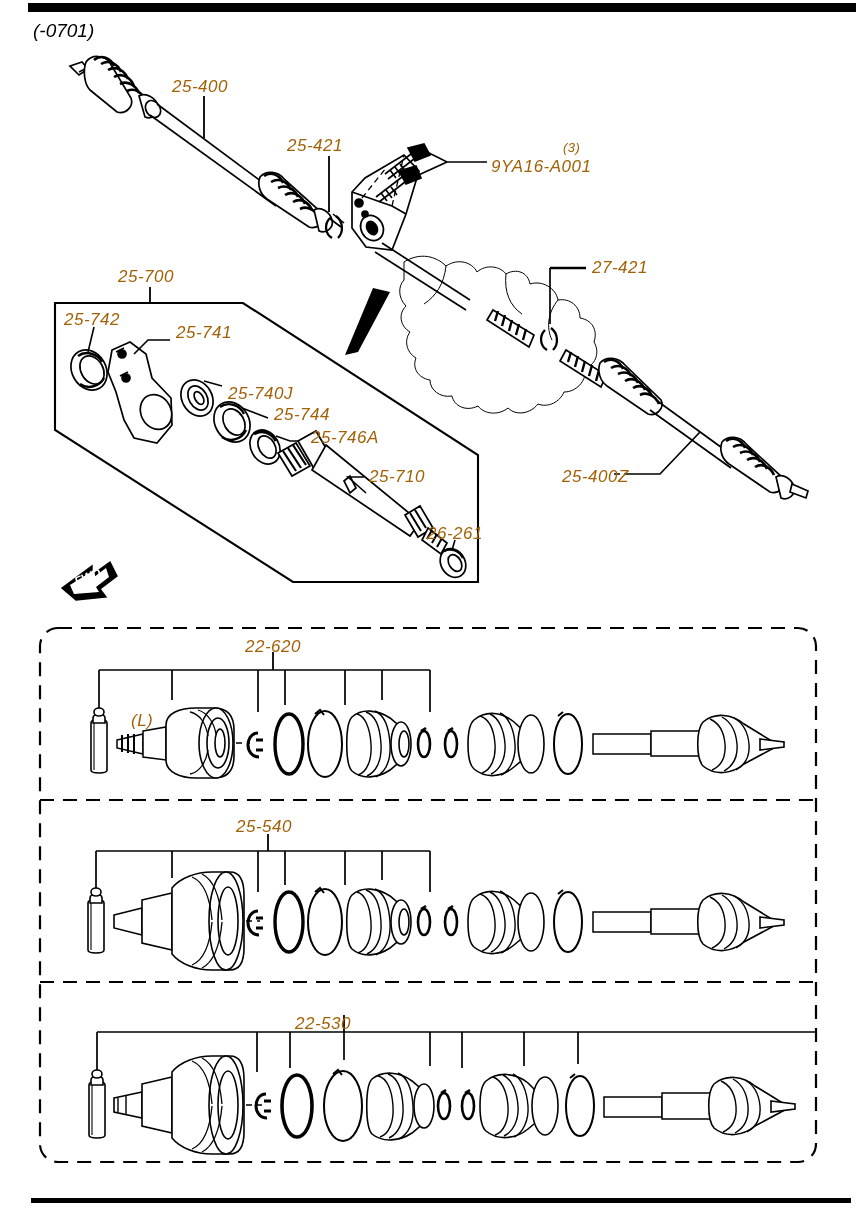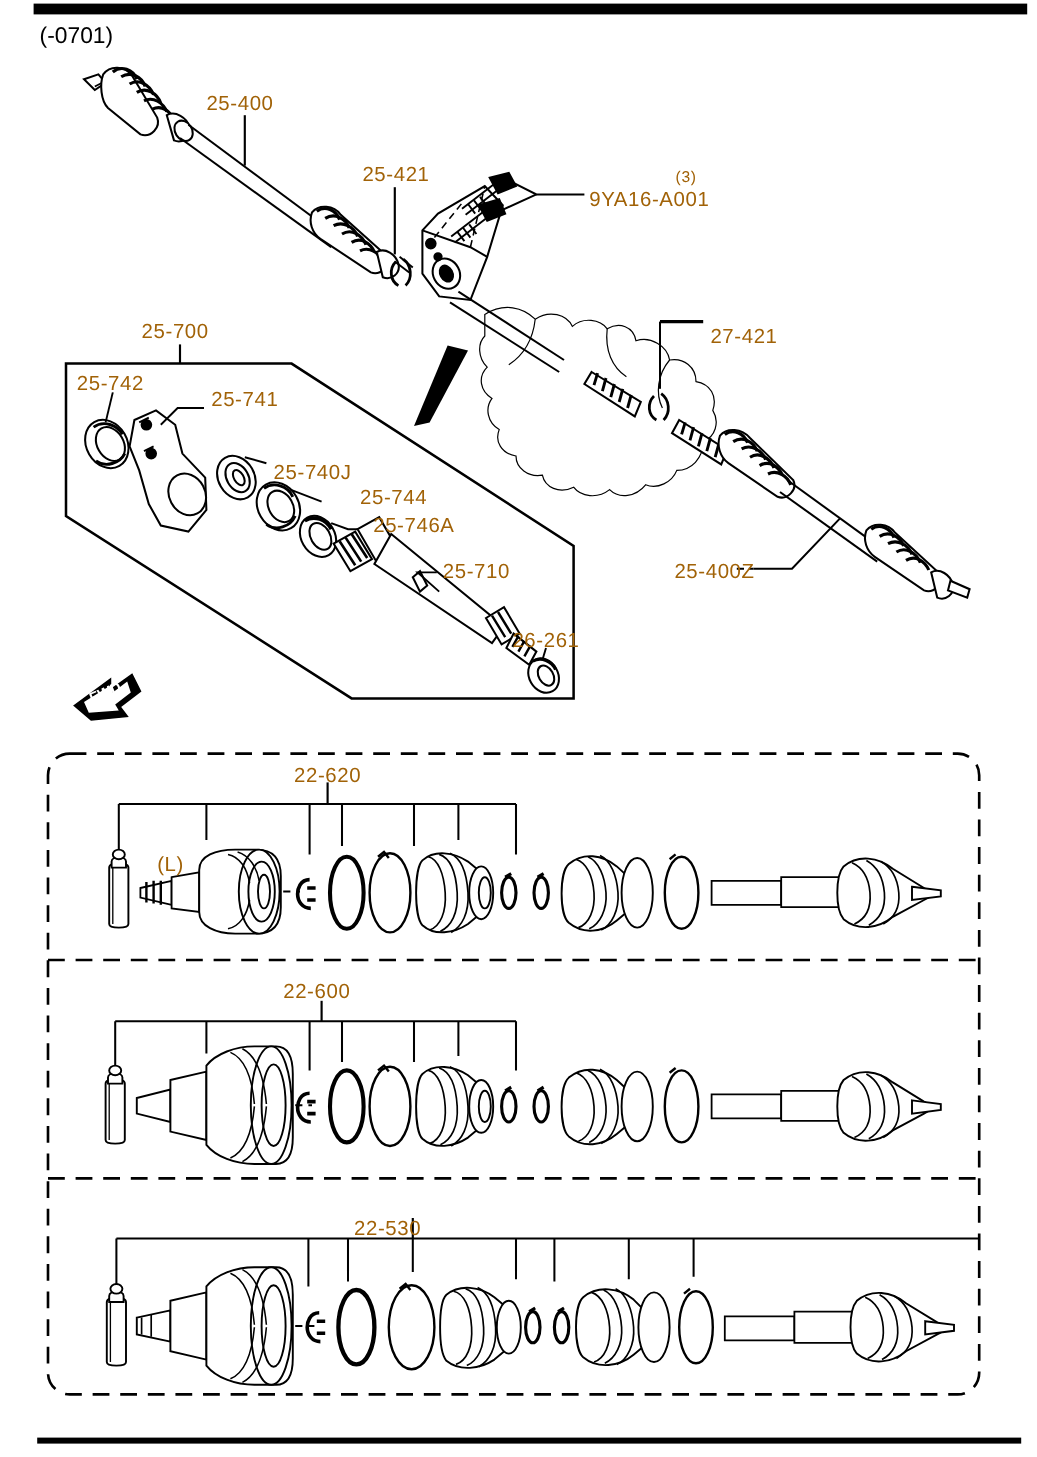--- a/index.html
+++ b/index.html
@@ -2,21 +2,21 @@
 <html><head>
 <meta charset="utf-8">
 <title>Drive Shaft Parts Diagram</title>
 <style>
   html,body{margin:0;padding:0;background:#ffffff;}
   body{
     width:864px;height:1214px;position:relative;overflow:hidden;
     font-family:"Liberation Sans", sans-serif;
     color:#000;
   }
-  #sheet{position:absolute;left:0;top:0;width:864px;height:1214px;}
+  #sheet{position:absolute;left:0;top:0;width:864px;height:1214px;font-style:italic;}
   svg#art{position:absolute;left:0;top:0;width:864px;height:1214px;}
   .lbl{
     position:absolute;
     font-family:"Liberation Sans", sans-serif;
     font-size:17px;
     letter-spacing:0.5px;
     white-space:nowrap;
     color:#a16207;
     line-height:1.0;
   }
@@ -540,36 +540,36 @@
         <path d="M745,1080 C754,1085 759,1095 760,1106 C761,1118 756,1127 747,1132" fill="none" stroke-width="1.4"></path>
         <path d="M771,1101 L795,1104 L795,1109 L771,1112 Z"></path>
       </g>
     </g>
   </svg>
 
   <div class="hdr" style="left:33px;top:20px;">(-0701)</div>
 
 
   <div class="lbl" style="left:172px;top:78px;">25-400</div>
-  <div class="lbl" style="left:302px;top:137px;">25-421</div>
+  <div class="lbl" style="left:287px;top:137px;">25-421</div>
   <div class="lbl" style="left:491px;top:158px;">9YA16-A001</div>
   <div class="lbl small" style="left:563px;top:141px;">(3)</div>
-  <div class="lbl" style="left:592px;top:272px;">27-421</div>
+  <div class="lbl" style="left:592px;top:259px;">27-421</div>
   <div class="lbl" style="left:562px;top:468px;">25-400Z</div>
 
   <div class="lbl" style="left:118px;top:268px;">25-700</div>
 
   <div class="lbl" style="left:64px;top:311px;">25-742</div>
   <div class="lbl" style="left:176px;top:324px;">25-741</div>
   <div class="lbl" style="left:228px;top:372px;margin-top:13px;">25-740J</div>
-  <div class="lbl" style="left:274px;top:406px;margin-left:26px;">25-744</div>
+  <div class="lbl" style="left:274px;top:406px;">25-744</div>
   <div class="lbl" style="left:311px;top:429px;">25-746A</div>
   <div class="lbl" style="left:369px;top:468px;">25-710</div>
   <div class="lbl" style="left:427px;top:525px;">26-261</div>
 
   <div class="fwdtxt" style="left:74px;top:570px;">FWD</div>
 
   <div class="lbl" style="left:245px;top:638px;">22-620</div>
   <div class="lbl" style="left:131px;top:712px;">(L)</div>
-  <div class="lbl" style="left:236px;top:818px;">22-600</div>
+  <div class="lbl" style="left:236px;top:818px;">25-540</div>
   <div class="lbl" style="left:295px;top:999px;margin-top:16px;">22-530</div>
 
 </div>
 
 </body></html>

